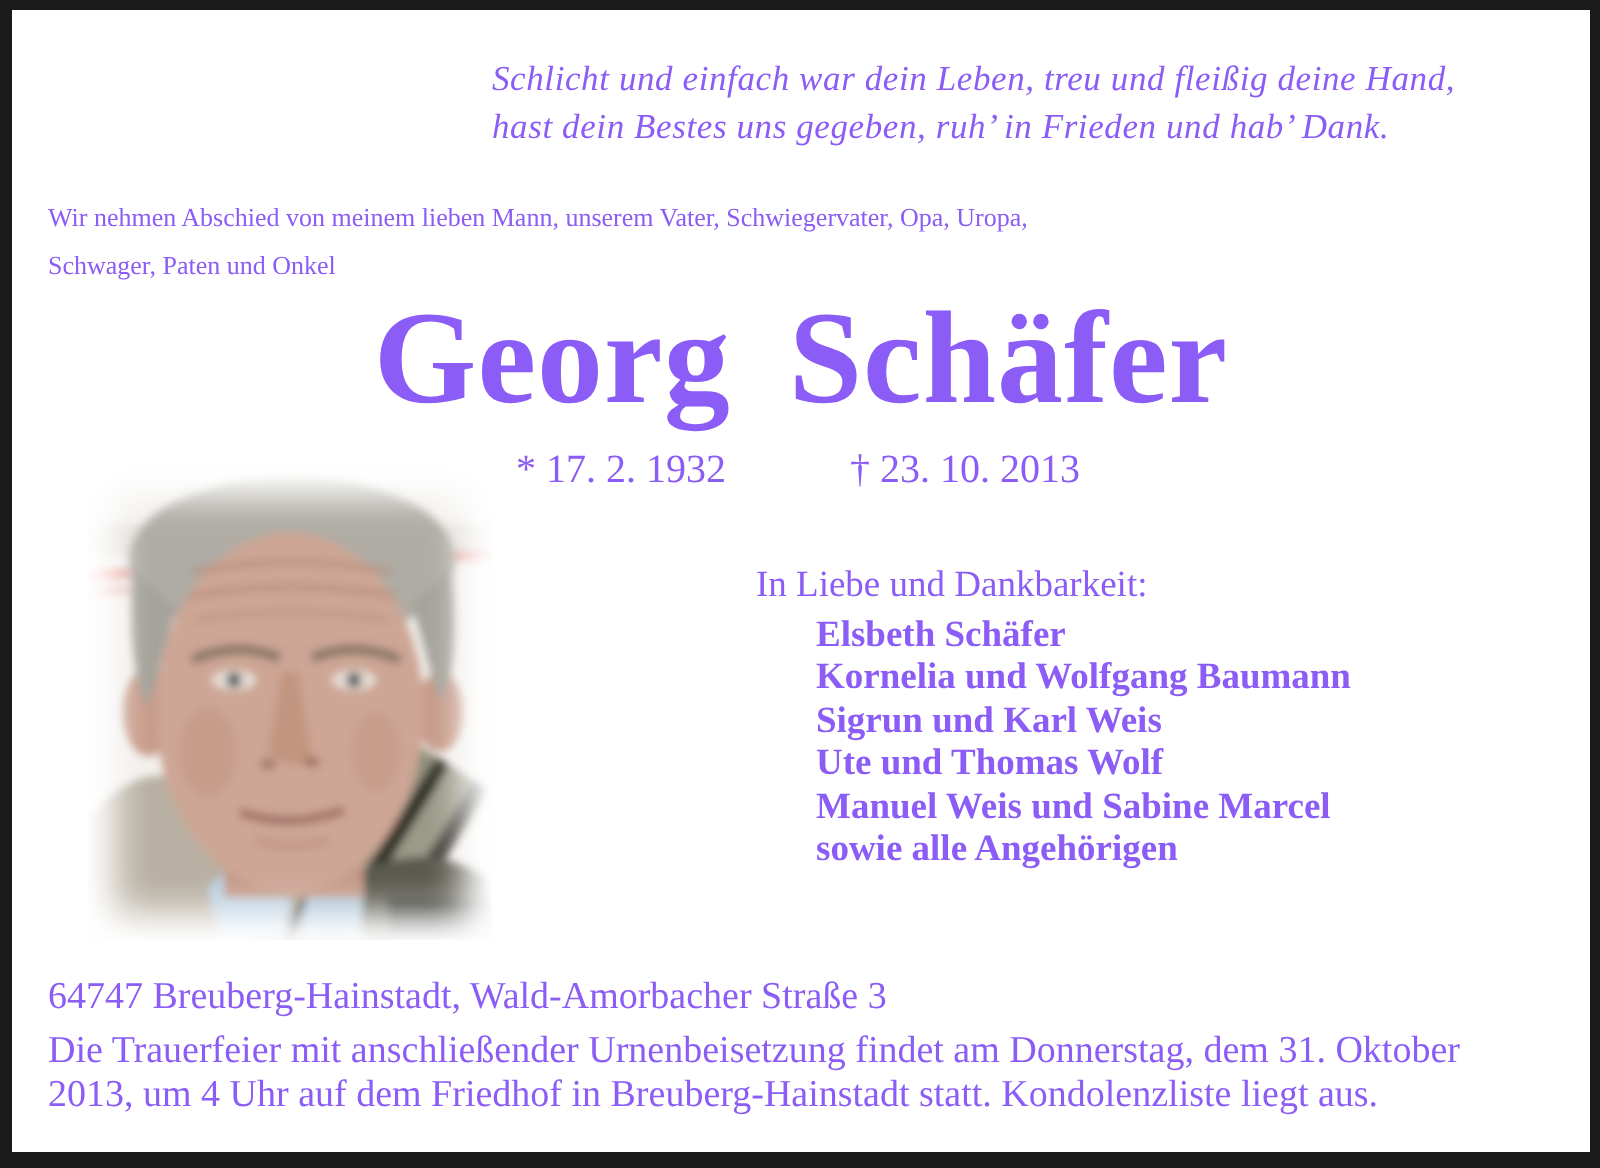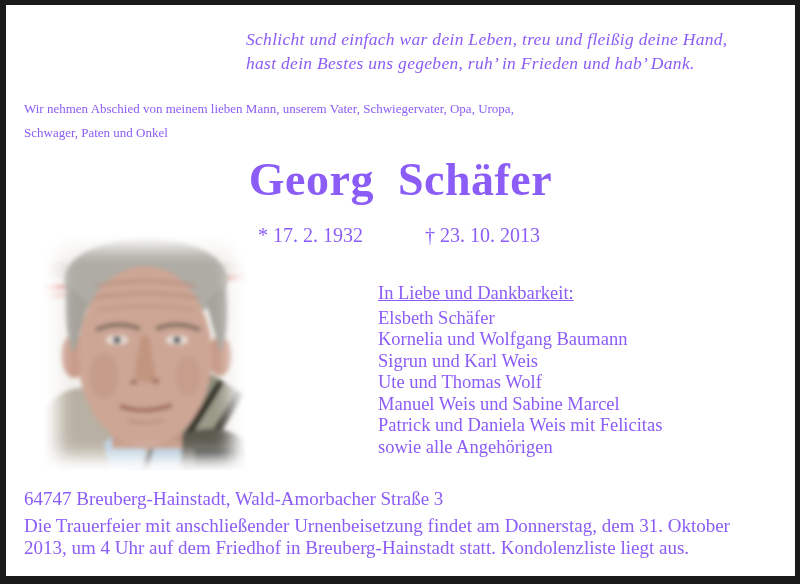--- a/index.html
+++ b/index.html
@@ -21,41 +21,41 @@
     font-style:italic;font-size:17.5px;line-height:24px;
     letter-spacing:0.3px;
   }
   .intro{
     position:absolute;left:18px;top:92px;
     font-size:13px;line-height:24px;
   }
   .deceased-name{
     position:absolute;left:0;top:144px;width:100%;
     text-align:center;
-    font-size:46px;font-weight:bold;line-height:62px;
+    font-size:66px;font-weight:bold;line-height:62px;
     letter-spacing:0.5px;word-spacing:12px;
   }
   .date{position:absolute;top:219px;font-size:20px;}
   .birth{left:252px;}
   .death{left:419px;}
   .photo{
     position:absolute;left:38px;top:229px;width:202px;height:236px;
   }
   .photo svg{display:block;width:100%;height:100%;}
   .photo-fade{
     position:absolute;inset:0;
     box-shadow:inset 0 0 18px 14px #ffffff;
     pointer-events:none;
   }
   .mourners{
     position:absolute;left:372px;top:278px;
     font-size:18.5px;line-height:21.5px;
   }
-  .mourners-heading{font-weight:normal;margin-bottom:3px;text-decoration:underline;}
-  .mourner{font-weight:normal;}
+  .mourners-heading{font-weight:normal;margin-bottom:3px;}
+  .mourner{font-weight:bold;margin-left:30px;}
   .address{
     position:absolute;left:18px;top:483px;
     font-size:19px;line-height:22px;
   }
   .funeral{
     position:absolute;left:18px;top:510px;
     font-size:19px;line-height:21.5px;
   }
 </style>
 </head>
@@ -145,21 +145,20 @@
     <div class="photo-fade"></div>
   </div>
 
   <div class="mourners">
     <div class="mourners-heading">In Liebe und Dankbarkeit:</div>
     <div class="mourner">Elsbeth Schäfer</div>
     <div class="mourner">Kornelia und Wolfgang Baumann</div>
     <div class="mourner">Sigrun und Karl Weis</div>
     <div class="mourner">Ute und Thomas Wolf</div>
     <div class="mourner">Manuel Weis und Sabine Marcel</div>
-    <div class="mourner">Patrick und Daniela Weis mit Felicitas</div>
     <div class="mourner">sowie alle Angehörigen</div>
   </div>
 
   <div class="address">64747 Breuberg-Hainstadt, Wald-Amorbacher Straße 3</div>
 
   <div class="funeral">
     <div>Die Trauerfeier mit anschließender Urnenbeisetzung findet am Donnerstag, dem 31. Oktober</div>
     <div>2013, um 4 Uhr auf dem Friedhof in Breuberg-Hainstadt statt. Kondolenzliste liegt aus.</div>
   </div>
 

